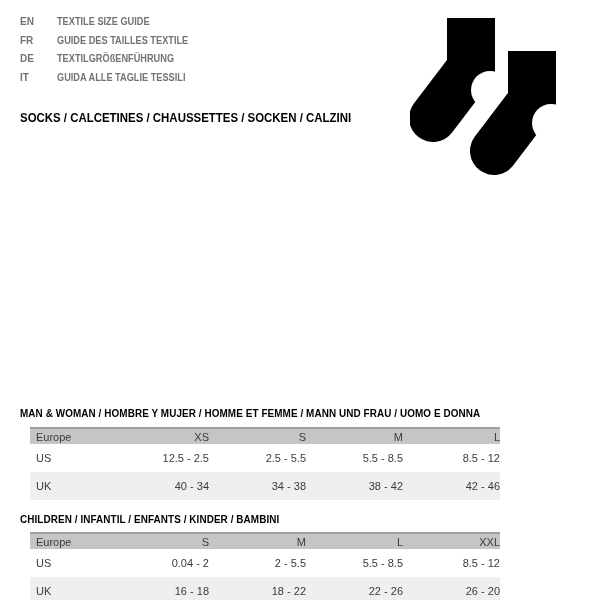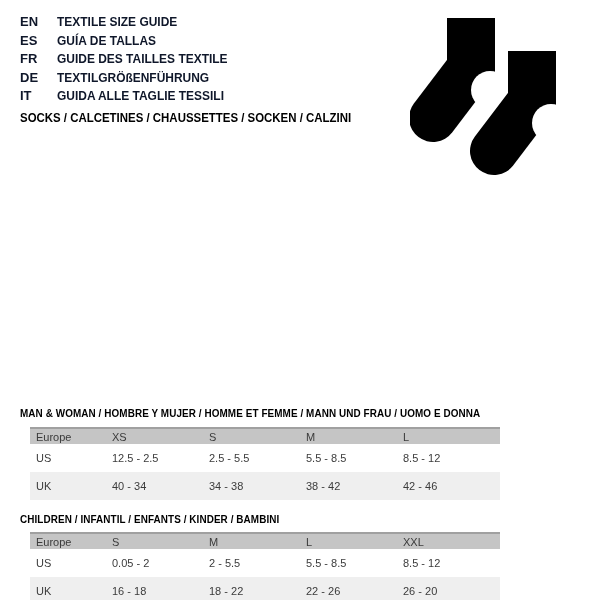--- a/index.html
+++ b/index.html
@@ -11,21 +11,21 @@
   }
   html,body{margin:0;padding:0;}
   body{
     width:600px;height:600px;position:relative;overflow:hidden;
     background:#ffffff;
     font-family:"Liberation Sans",sans-serif;
     -webkit-font-smoothing:antialiased;
   }
   
   .lang-block{position:absolute;left:20px;top:13px;}
-  .lang-row{display:flex;line-height:18.5px;font-weight:bold;font-size:13px;color:#0f172a;}
+  .lang-row{display:flex;line-height:18.5px;font-weight:bold;font-size:10px;color:#737373;}
   .lang-code{width:37px;flex:0 0 37px;}
   .cond{display:inline-block;transform:scaleX(0.92);transform-origin:0 50%;white-space:nowrap;}
   .category-line{
     position:absolute;left:20px;top:110px;
     font-weight:bold;font-size:13px;color:#000;white-space:nowrap;
     transform:scaleX(0.88);transform-origin:0 50%;
   }
   
   .socks-wrap{position:absolute;left:410px;top:8px;width:170px;height:175px;}
   
@@ -38,21 +38,21 @@
   .title-1{top:407px;}
   .title-2{top:513px;}
   .size-table{
     position:absolute;left:30px;width:470px;
     border-collapse:collapse;table-layout:fixed;
     font-size:11px;color:var(--cell-text,#3b3b3b);
   }
   .table-1{top:427px;}
   .table-2{top:532px;}
   .size-table th,.size-table td{
-    padding:0;margin:0;text-align:left;vertical-align:middle;
+    padding:0;margin:0;text-align:right;vertical-align:middle;
     font-weight:normal;white-space:nowrap;
   }
   .size-table th{
     background:var(--header-row-bg,#c5c5c5);
     border-top:2px solid var(--header-row-top-border,#a0a0a0);
     height:15px;
   }
   .size-table td{height:28px;}
   .size-table th:first-child,.size-table td:first-child{
     text-align:left;padding-left:6px;width:76px;
@@ -60,24 +60,20 @@
   .size-table tbody tr:nth-child(1){background:#ffffff;}
   .size-table tbody tr:nth-child(2){background:var(--alt-row-bg,#efefef);}
 </style>
 </head>
 <body>
 
 <div class="lang-block">
   <div class="lang-row">
     <span class="lang-code">EN</span>
     <span class="cond">TEXTILE SIZE GUIDE</span>
-  </div>
-  <div class="lang-row">
-    <span class="lang-code">ES</span>
-    <span class="cond">GUÍA DE TALLAS</span>
   </div>
   <div class="lang-row">
     <span class="lang-code">FR</span>
     <span class="cond">GUIDE DES TAILLES TEXTILE</span>
   </div>
   <div class="lang-row">
     <span class="lang-code">DE</span>
     <span class="cond">TEXTILGRÖßENFÜHRUNG</span>
   </div>
   <div class="lang-row">
@@ -139,21 +135,21 @@
       <th>Europe</th>
       <th>S</th>
       <th>M</th>
       <th>L</th>
       <th>XXL</th>
     </tr>
   </thead>
   <tbody>
     <tr>
       <td>US</td>
-      <td>0.05 - 2</td>
+      <td>0.04 - 2</td>
       <td>2 - 5.5</td>
       <td>5.5 - 8.5</td>
       <td>8.5 - 12</td>
     </tr>
     <tr>
       <td>UK</td>
       <td>16 - 18</td>
       <td>18 - 22</td>
       <td>22 - 26</td>
       <td>26 - 20</td>

